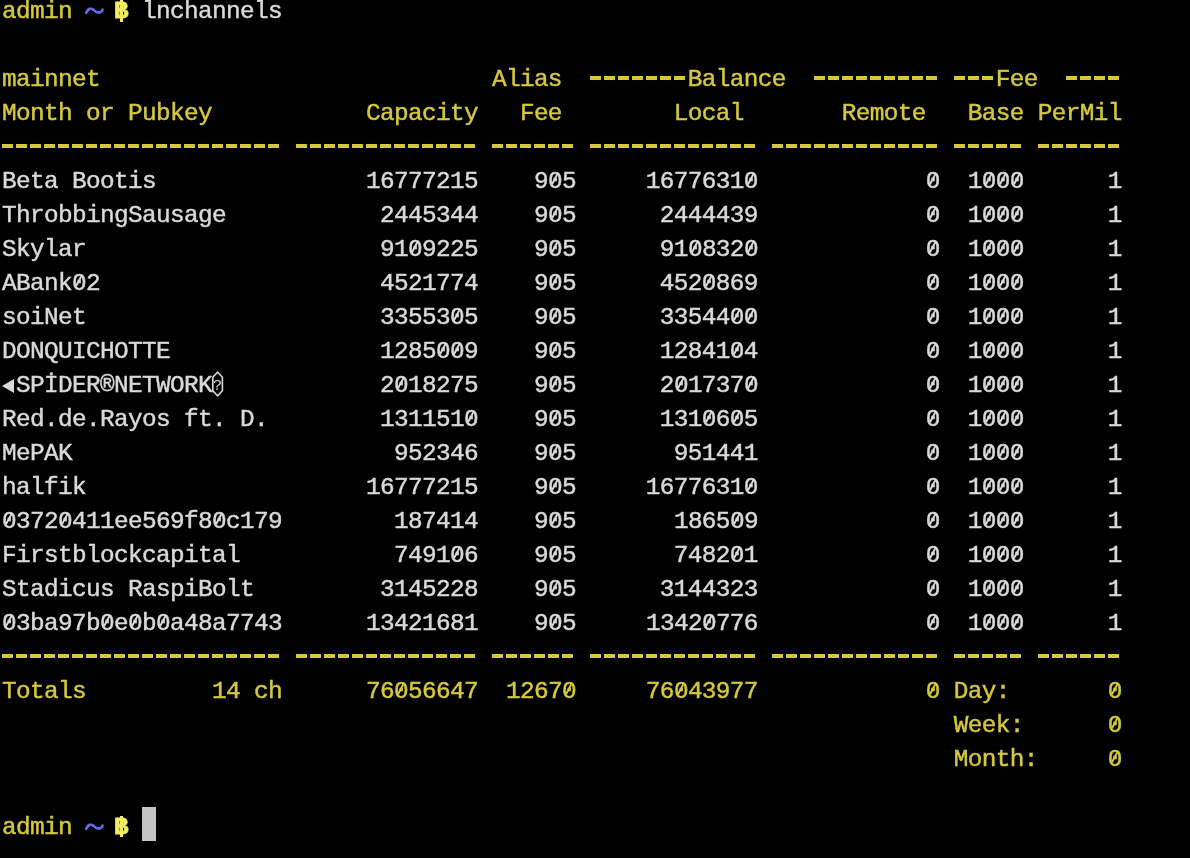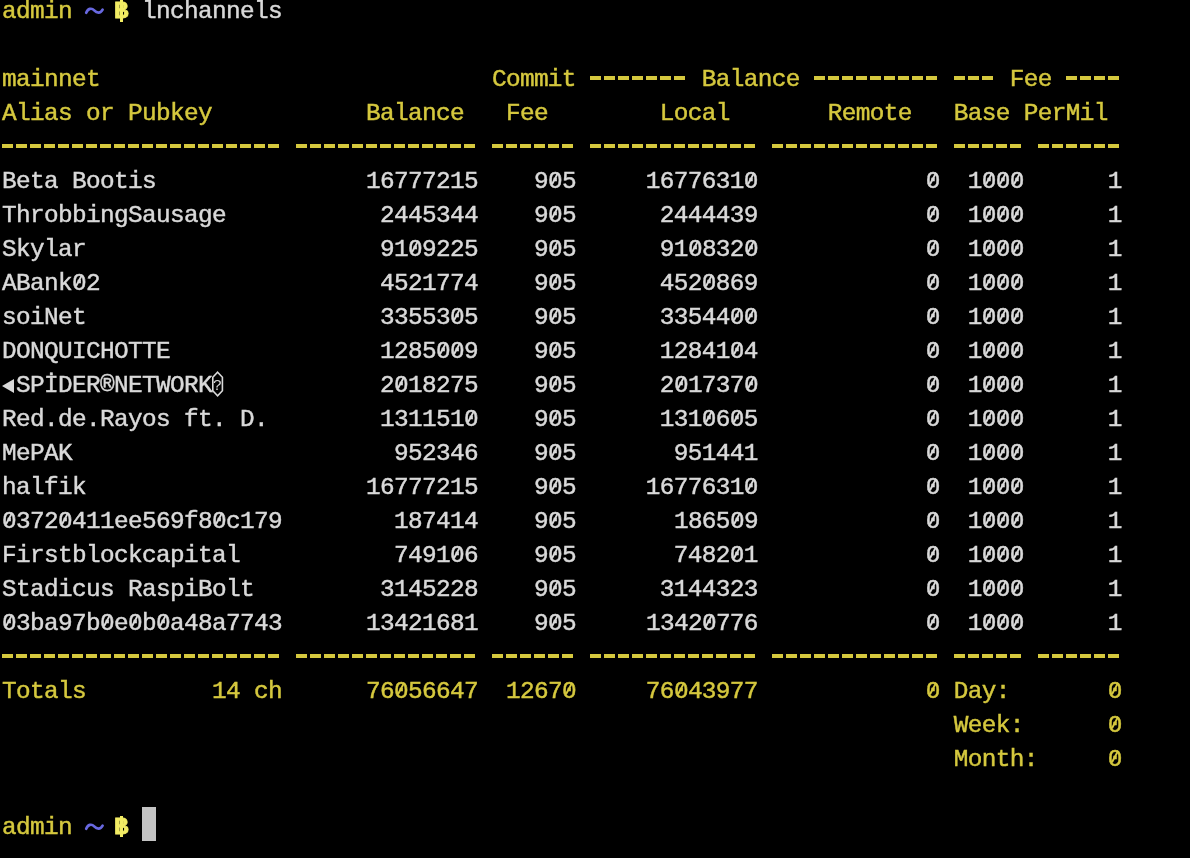--- a/index.html
+++ b/index.html
@@ -8,22 +8,22 @@
 .y{color:#d5c83e;}
 .g{color:#f2ec64;font-weight:bold;-webkit-text-stroke:0.8px #f2ec64;}
 .ov{position:absolute;}
 i{font-style:normal;position:relative;}
 i::after{content:"";position:absolute;left:6.2px;top:4.3px;width:1.7px;height:13.2px;background:currentColor;transform:rotate(28deg);}
 .d{position:absolute;height:3.6px;background:repeating-linear-gradient(90deg,#d5c83e 0 10.6px,transparent 10.6px 14px);}
 </style></head>
 <body>
 <pre><span class="y">admin</span>   <span class="g">B</span> lnchannels
 
-<span class="y">mainnet                            Commit         Balance               Fee    </span>
-<span class="y">Alias or Pubkey           Balance   Fee        Local       Remote   Base PerMil</span>
+<span class="y">mainnet                            Alias         Balance               Fee    </span>
+<span class="y">Month or Pubkey           Capacity   Fee        Local       Remote   Base PerMil</span>
 
 Beta Bootis               16777215    9<i>0</i>5     1677631<i>0</i>            <i>0</i>  1<i>0</i><i>0</i><i>0</i>      1
 ThrobbingSausage           2445344    9<i>0</i>5      2444439            <i>0</i>  1<i>0</i><i>0</i><i>0</i>      1
 Skylar                     91<i>0</i>9225    9<i>0</i>5      91<i>0</i>832<i>0</i>            <i>0</i>  1<i>0</i><i>0</i><i>0</i>      1
 ABank<i>0</i>2                    4521774    9<i>0</i>5      452<i>0</i>869            <i>0</i>  1<i>0</i><i>0</i><i>0</i>      1
 soiNet                     33553<i>0</i>5    9<i>0</i>5      33544<i>0</i><i>0</i>            <i>0</i>  1<i>0</i><i>0</i><i>0</i>      1
 DONQUICHOTTE               1285<i>0</i><i>0</i>9    9<i>0</i>5      12841<i>0</i>4            <i>0</i>  1<i>0</i><i>0</i><i>0</i>      1
  SPİDER®NETWORK            2<i>0</i>18275    9<i>0</i>5      2<i>0</i>1737<i>0</i>            <i>0</i>  1<i>0</i><i>0</i><i>0</i>      1
 Red.de.Rayos ft. D.        131151<i>0</i>    9<i>0</i>5      131<i>0</i>6<i>0</i>5            <i>0</i>  1<i>0</i><i>0</i><i>0</i>      1
 MePAK                       952346    9<i>0</i>5       951441            <i>0</i>  1<i>0</i><i>0</i><i>0</i>      1

